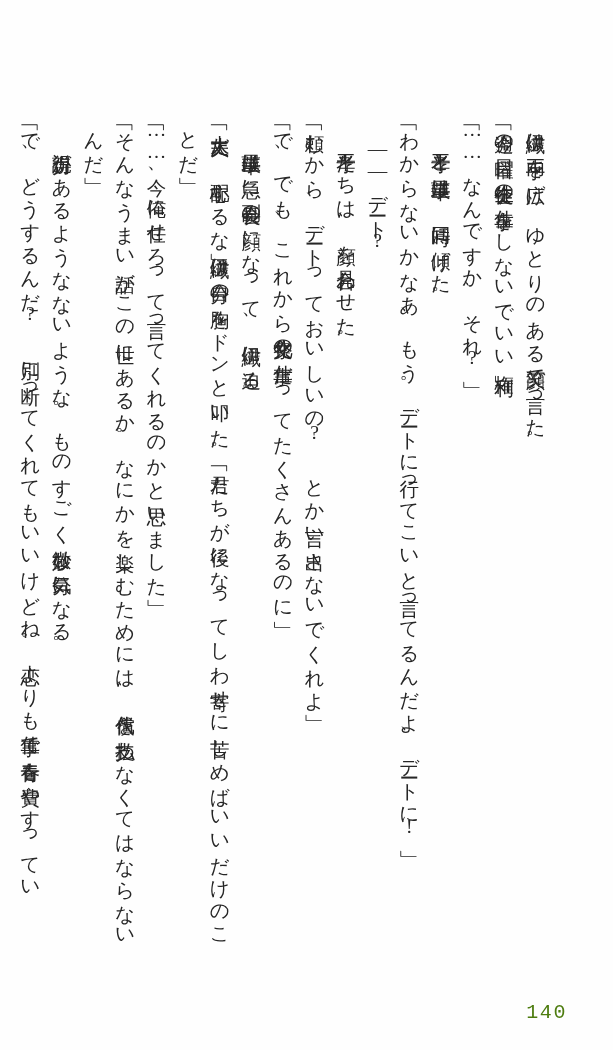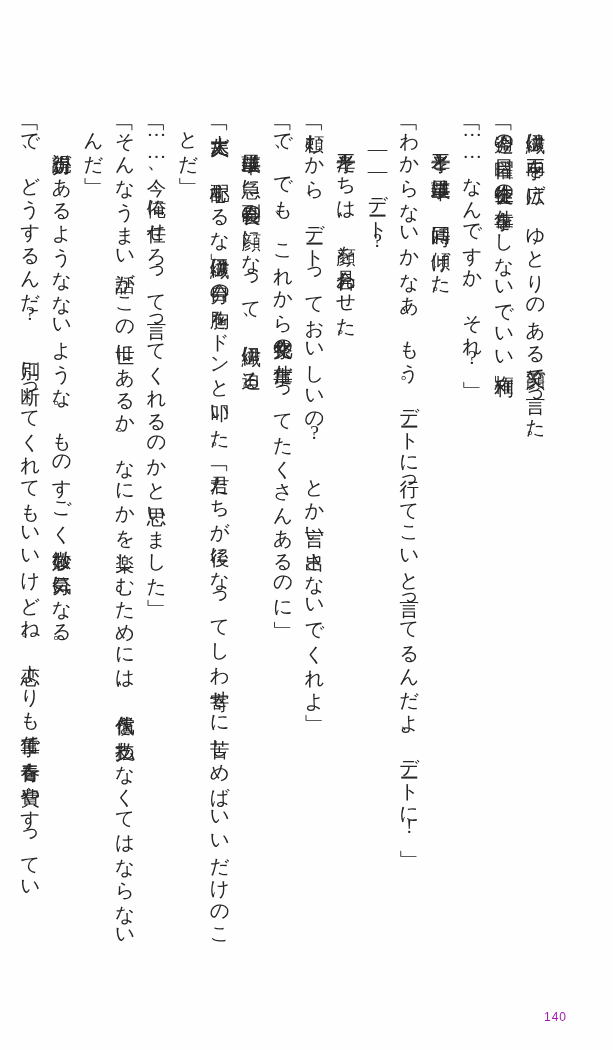--- a/index.html
+++ b/index.html
@@ -42,24 +42,24 @@
     padding: 0;
     text-indent: 0;
   }
   .text-block p.indent {
     text-indent: 1em;
   }
   .page-number {
     position: absolute;
     bottom: 26px;
     right: 46px;
-    font-size: 12px;
+    font-size: 20px;
     letter-spacing: 0.08em;
-    color: #a21caf;
-    font-family: Liberation Sans, sans-serif;
+    color: #4d7c0f;
+    font-family: Liberation Mono, monospace;
   }
 </style>
 </head>
 <body>
 
 <div class="page">
   <div class="text-block">
       <p>伊織は両手を広げ、ゆとりのある笑顔で言った。</p>
       <p>「今週の日曜日、生徒会の仕事をしないでいい権利」</p>
       <p>「……なんですか、それ?」</p>

